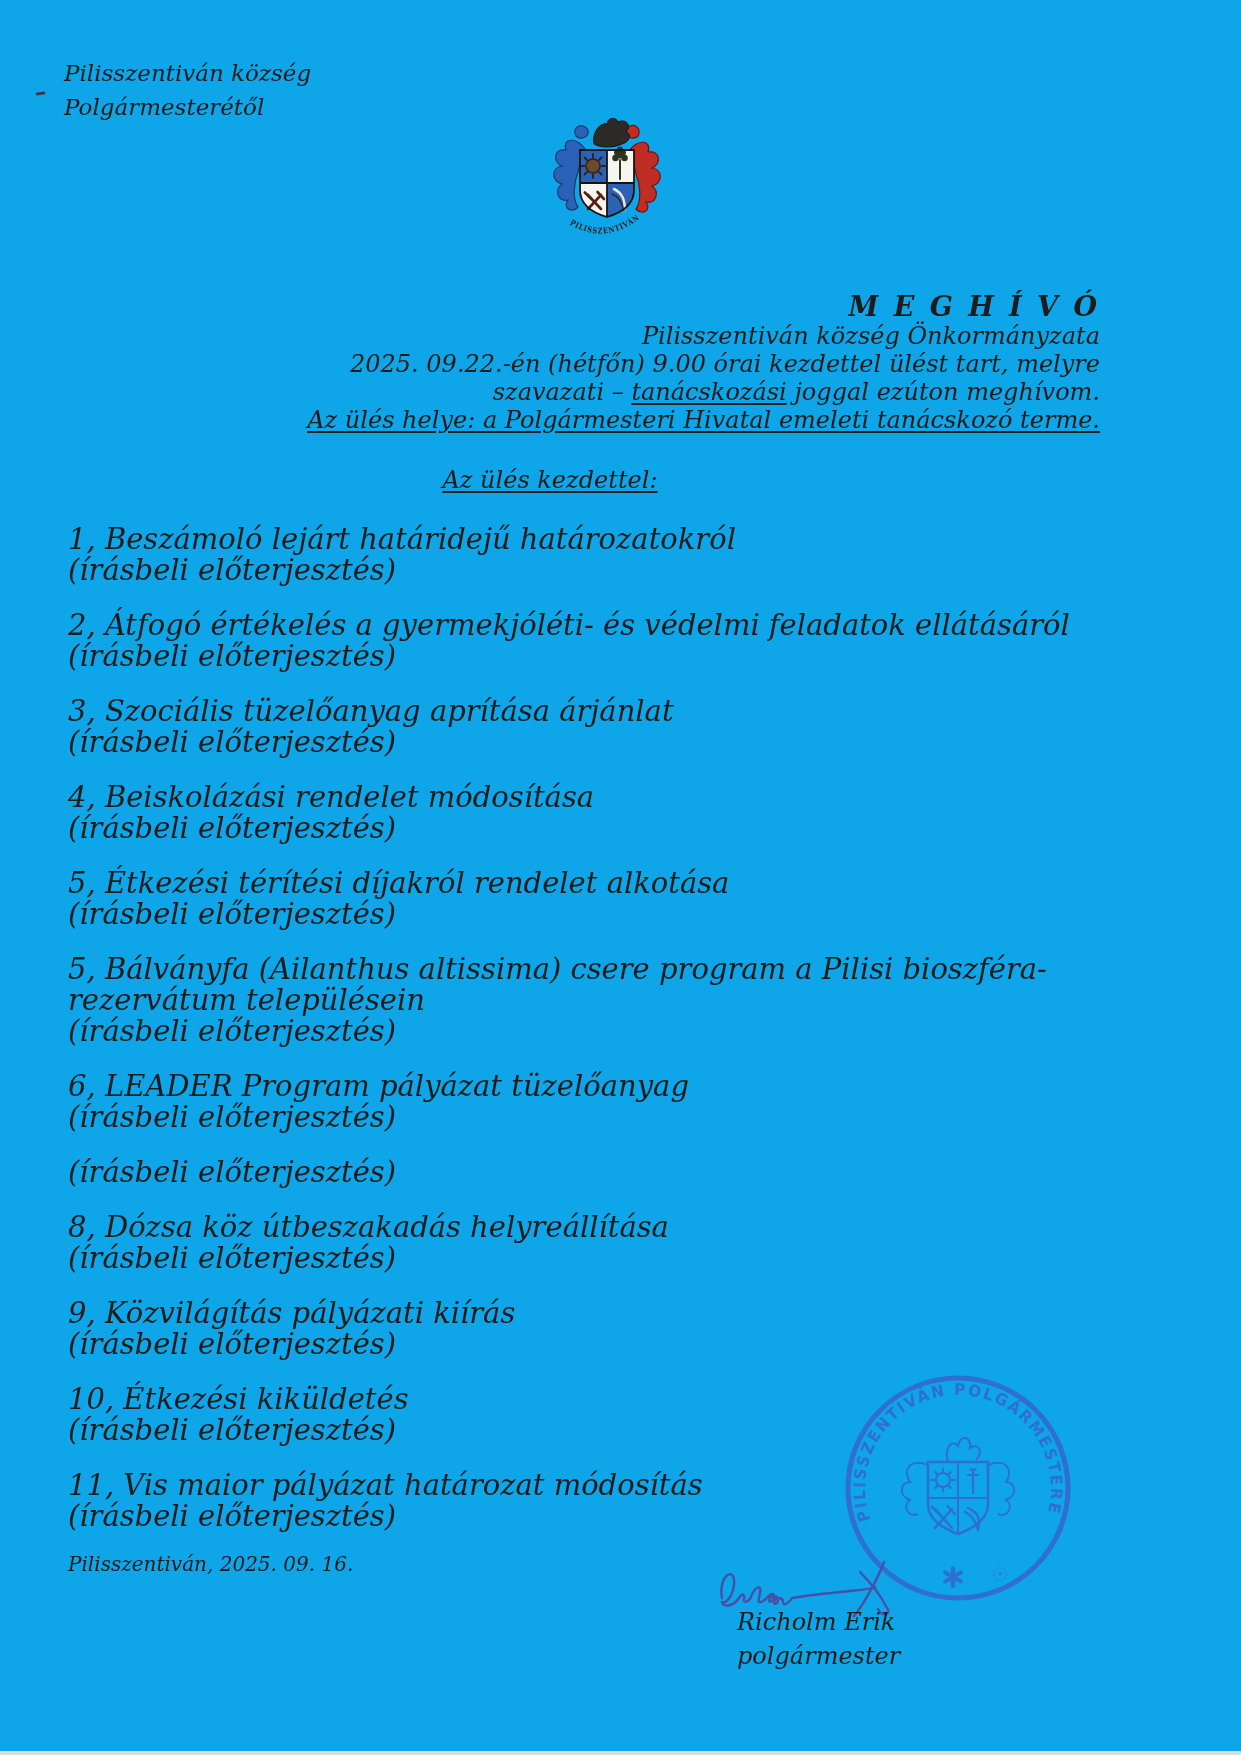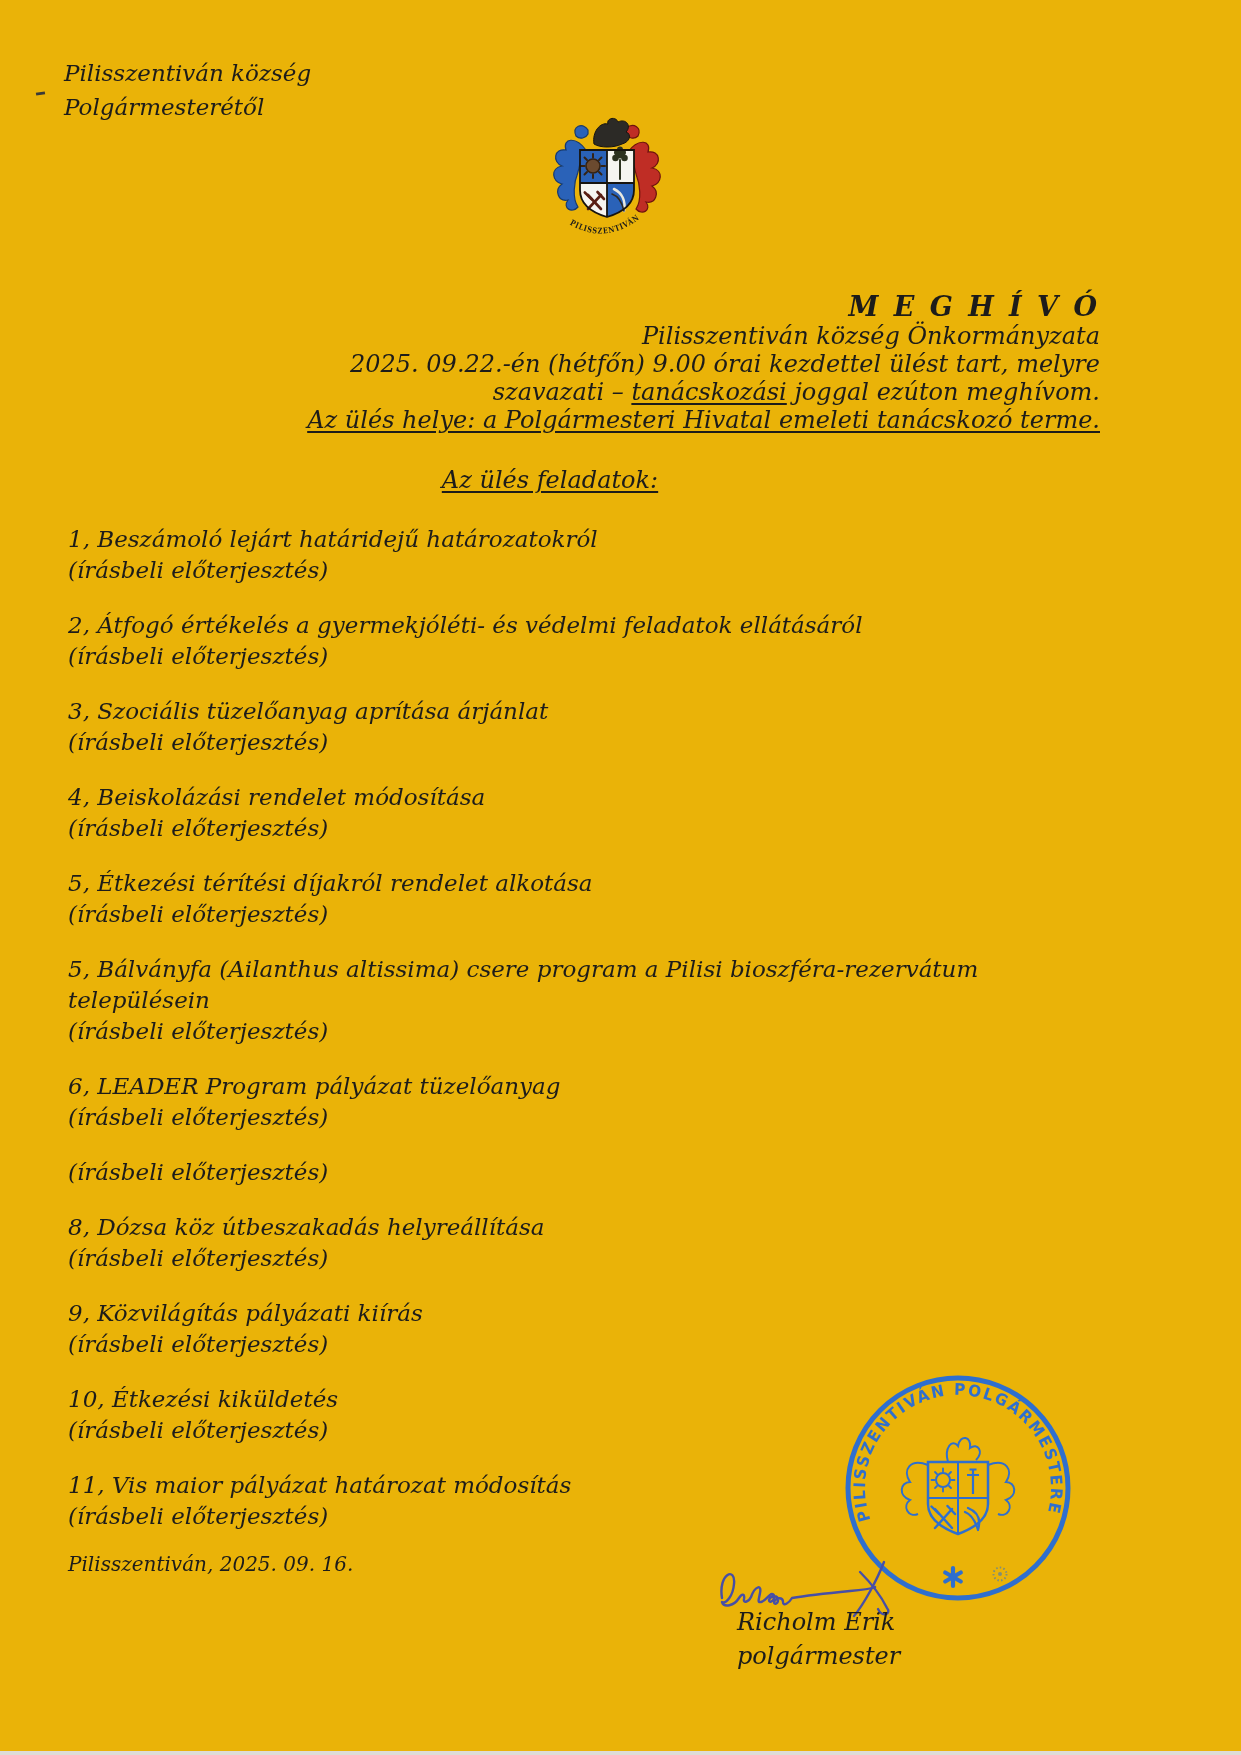--- a/index.html
+++ b/index.html
@@ -4,32 +4,32 @@
 <style>
   :root{
     --ink:#1d1c1a;
     --stamp-blue:#2f6fce;
     --signature-blue:#474fa6;
     --crest-blue:#2a62b8;
     --crest-red:#bf2d25;
   }
   html,body{margin:0;padding:0;background:#9a9a9a;}
   .page{
-    position:relative;width:1241px;height:1755px;background:#eab308;
+    position:relative;width:1241px;height:1755px;background:#0ea5e9;
     font-family:"DejaVu Serif","Liberation Serif",serif;font-style:italic;
     color:var(--ink);overflow:hidden;
   }
   .sender{position:absolute;left:64px;top:56px;font-size:23px;line-height:34px;}
   .crest{position:absolute;left:542px;top:110px;}
   .center-block{position:absolute;left:0;top:292px;width:1100px;text-align:right;font-size:24px;line-height:28px;}
   .inv-title{font-size:27px;line-height:30px;font-weight:bold;letter-spacing:3px;}
   .u{text-decoration:underline;text-underline-offset:3px;}
   .agenda-heading{position:absolute;left:0;top:466px;width:1100px;text-align:center;font-size:24px;line-height:28px;}
   .agenda{position:absolute;left:68px;top:524px;margin:0;padding:0;list-style:none;width:1040px;}
-  .agenda-item{margin:0 0 24px 0;font-size:23px;line-height:31px;}
+  .agenda-item{margin:0 0 24px 0;font-size:29px;line-height:31px;}
   .dateline{position:absolute;left:68px;top:1552px;font-size:20px;}
   .stamp{position:absolute;left:840px;top:1370px;z-index:1;}
   .signature{position:absolute;left:712px;top:1556px;z-index:2;}
   .signer{position:absolute;left:737px;top:1605px;font-size:24px;line-height:34px;z-index:3;}
   
   .sline{stroke:var(--stamp-blue);fill:none;}
   .stamp-text{font:bold 16px "DejaVu Sans","Liberation Sans",sans-serif;letter-spacing:2px;fill:var(--stamp-blue);}
   .sig-line{stroke:var(--signature-blue);fill:none;stroke-width:2.4;stroke-linecap:round;stroke-linejoin:round;}
   .mant-blue{fill:var(--crest-blue);stroke:#173a6e;stroke-width:1.2;}
   .mant-red{fill:var(--crest-red);stroke:#6e130d;stroke-width:1.2;}
@@ -107,21 +107,21 @@
   </svg>
 
   <div class="center-block">
     <div class="inv-title">M E G H Í V Ó</div>
     <div>Pilisszentiván község Önkormányzata</div>
     <div>2025. 09.22.-én (hétfőn) 9.00 órai kezdettel ülést tart, melyre</div>
     <div><span>szavazati – </span><span class="u">tanácskozási</span><span> joggal ezúton meghívom.</span></div>
     <div class="u">Az ülés helye: a Polgármesteri Hivatal emeleti tanácskozó terme.</div>
   </div>
 
-  <div class="agenda-heading u">Az ülés feladatok:</div>
+  <div class="agenda-heading u">Az ülés kezdettel:</div>
 
   <ol class="agenda">
       <li class="agenda-item">
         <div>1, Beszámoló lejárt határidejű határozatokról</div>
         <div>(írásbeli előterjesztés)</div>
       </li>
       <li class="agenda-item">
         <div>2, Átfogó értékelés a gyermekjóléti- és védelmi feladatok ellátásáról</div>
         <div>(írásbeli előterjesztés)</div>
       </li>

